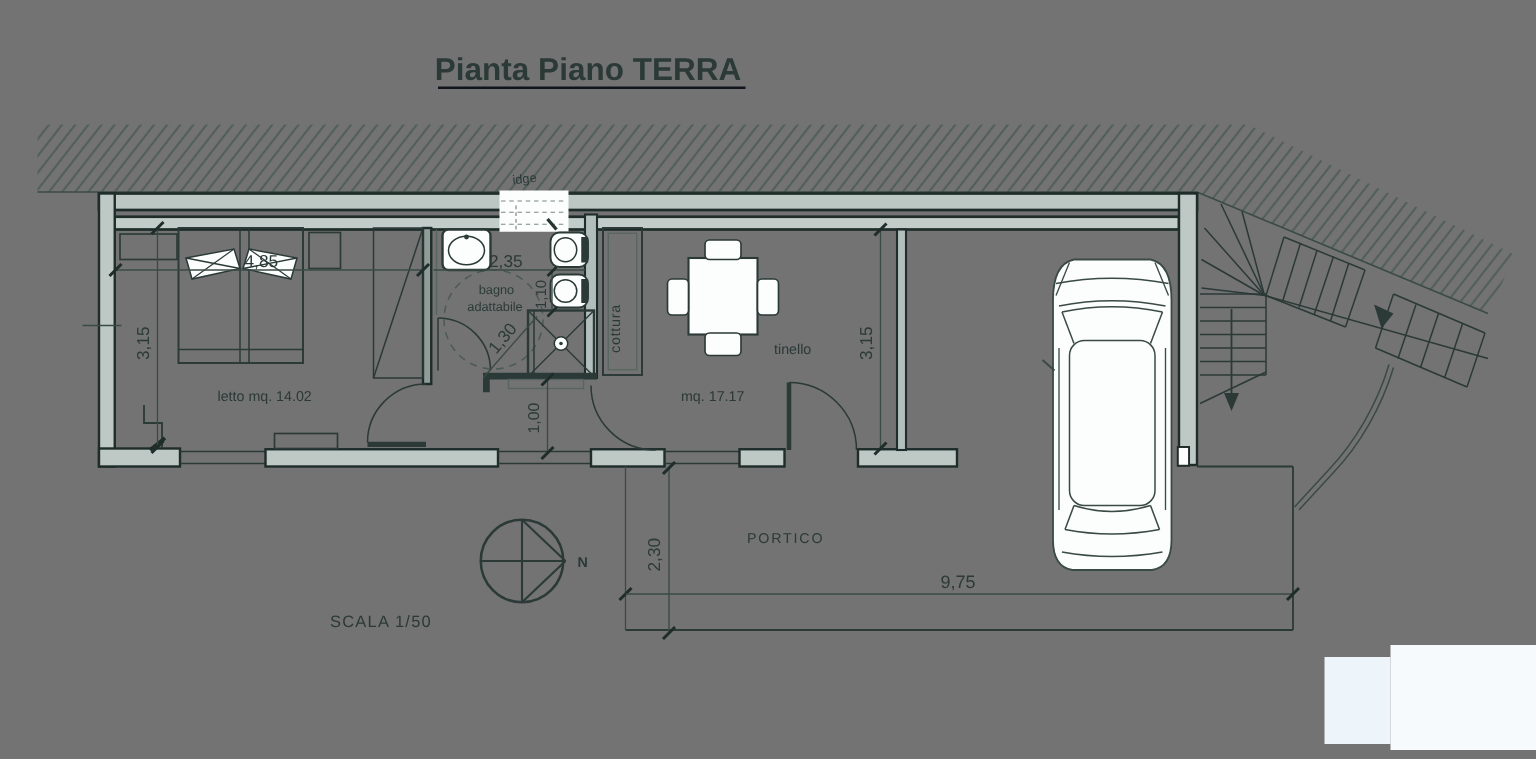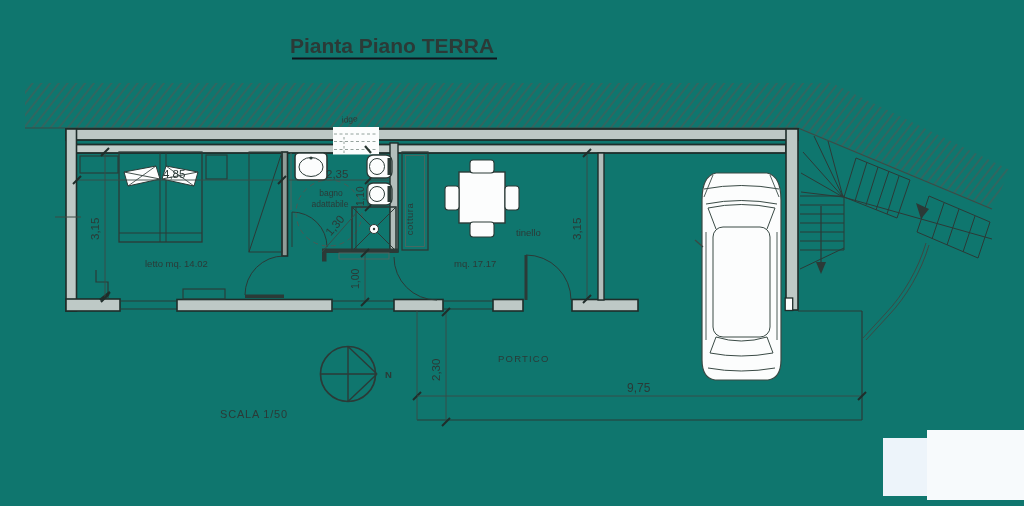--- a/index.html
+++ b/index.html
@@ -1,16 +1,16 @@
 <!DOCTYPE html>
 <html><head>
 <meta charset="utf-8">
 <style>
 html,body{margin:0;padding:0;background:#fcfdfd;}
-.page{position:relative;width:1024px;height:506px;background:#0f766e;overflow:hidden;}
+.page{position:relative;width:1024px;height:506px;background:#737373;overflow:hidden;}
 svg{position:absolute;left:0;top:0;}
 text{font-family:"Liberation Sans",sans-serif;fill:#2b3a37;}
 </style>
 </head>
 <body>
 <div class="page">
 <svg width="1024" height="506" viewBox="0 0 1024 506">
 <defs>
 <pattern id="h1" width="6.9" height="6.9" patternUnits="userSpaceOnUse" patternTransform="rotate(38)">
 <line x1="1" y1="-2" x2="1" y2="8.9" stroke="#4a5a55" stroke-width="1.15"></line>

